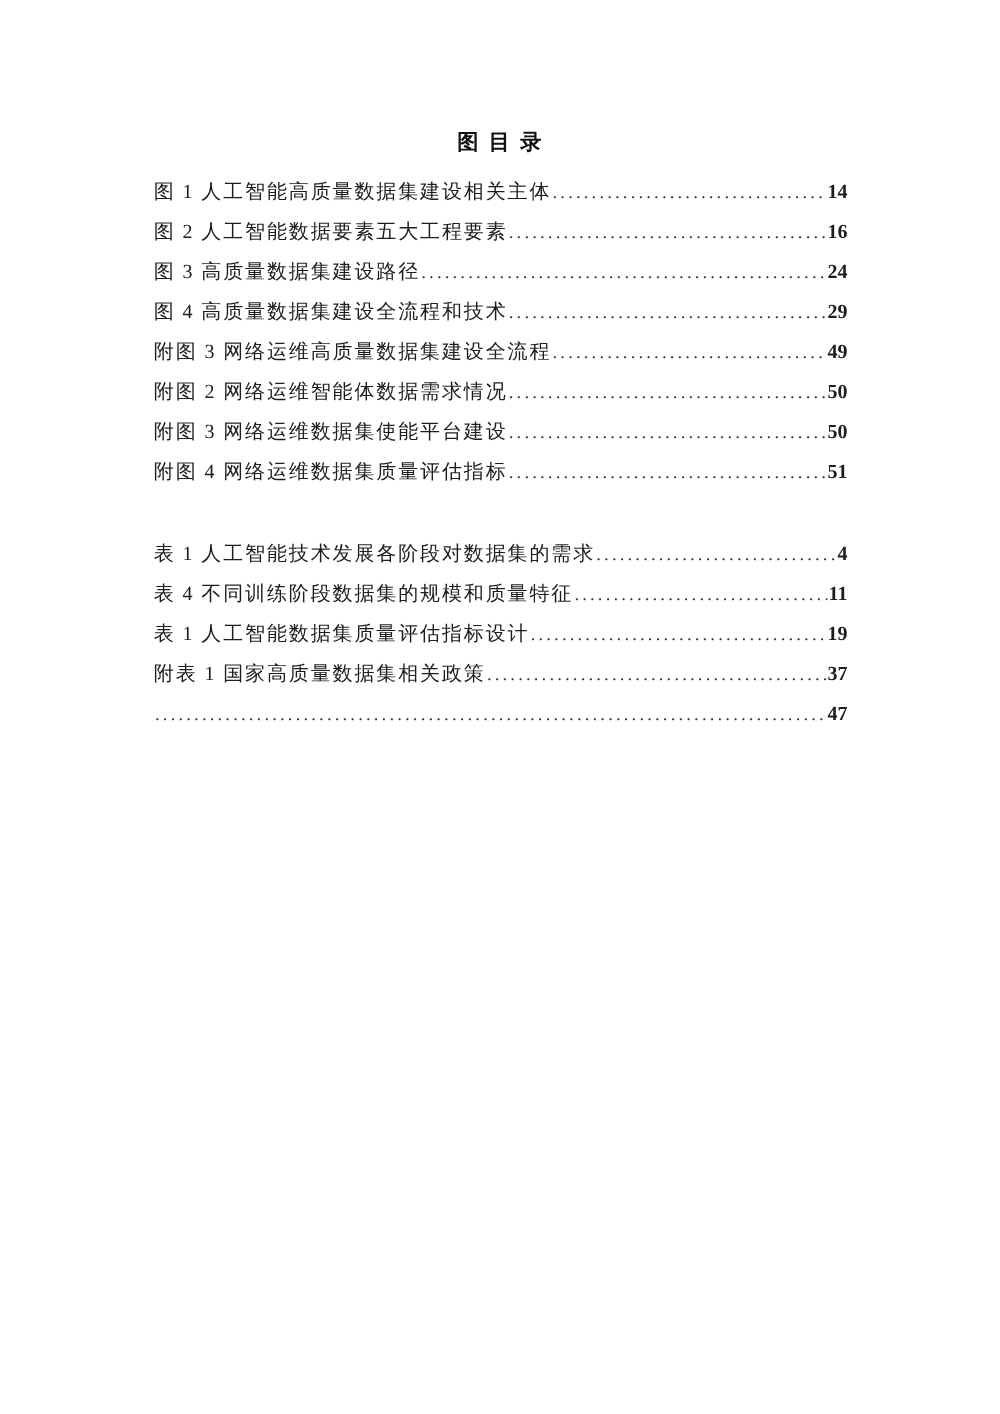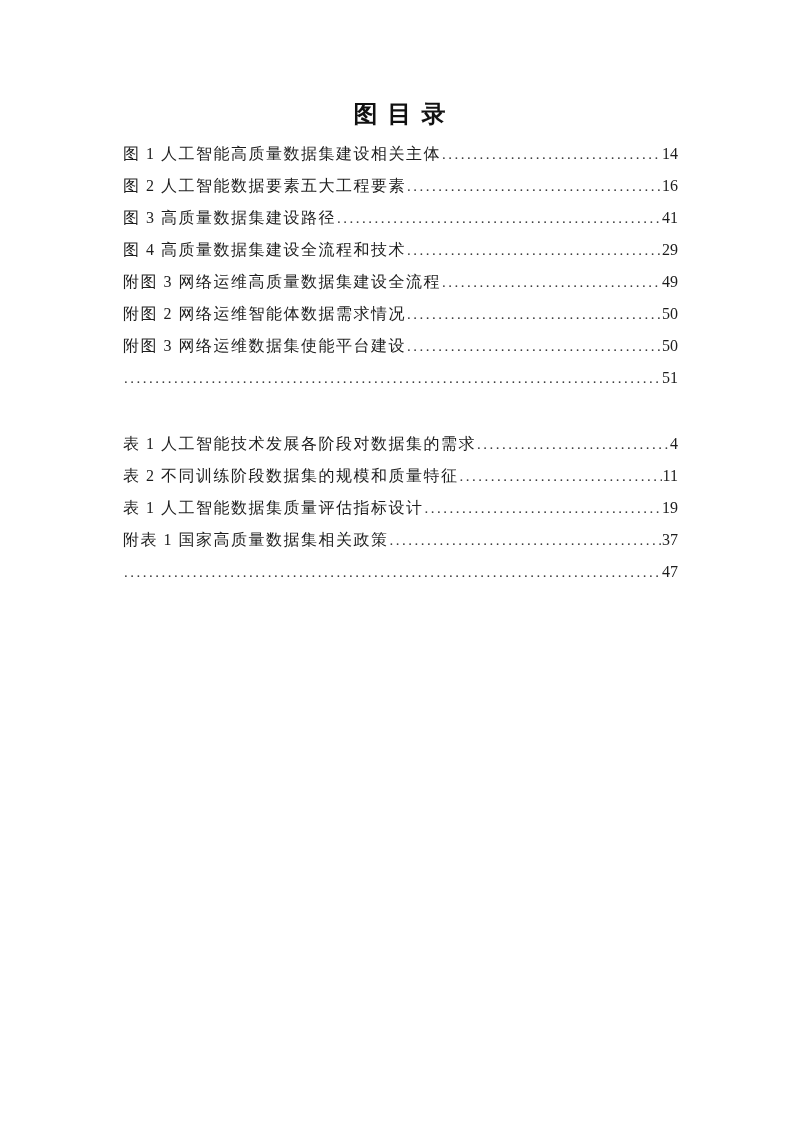--- a/index.html
+++ b/index.html
@@ -13,21 +13,21 @@
     height: 1131px;
     box-sizing: border-box;
     background: #ffffff;
     padding: 98px 122px 0 123px;
     font-family: "Liberation Serif", "DejaVu Serif", serif;
     color: #1d1d1d;
     overflow: hidden;
   }
   .section-title {
     margin: 0;
-    font-size: 24px;
+    font-size: 17px;
     font-weight: bold;
     line-height: 32px;
     text-align: center;
     letter-spacing: 2px;
     color: #111111;
   }
   .toc-list {
     margin: 0;
     padding: 0;
   }
@@ -60,20 +60,21 @@
   }
   .toc-entry .leader::after {
     content: "..........................................................................................................................................................";
     font-size: 15px;
     letter-spacing: 2.5px;
   }
   .toc-entry .pagenum {
     white-space: nowrap;
     letter-spacing: 0;
     text-align: right;
+    font-weight: bold;
   }
 </style>
 </head>
 <body>
 
 <div class="page">
 
   <div class="section figures-section">
     <h1 class="section-title">图 目 录</h1>
     <div class="toc-list figures">
@@ -84,21 +85,21 @@
         <span class="pagenum">14</span>
       </div>
       <div class="toc-entry">
         <span class="label">图 2 人工智能数据要素五大工程要素</span>
         <span class="leader"></span>
         <span class="pagenum">16</span>
       </div>
       <div class="toc-entry">
         <span class="label">图 3 高质量数据集建设路径</span>
         <span class="leader"></span>
-        <span class="pagenum">41</span>
+        <span class="pagenum">24</span>
       </div>
       <div class="toc-entry">
         <span class="label">图 4 高质量数据集建设全流程和技术</span>
         <span class="leader"></span>
         <span class="pagenum">29</span>
       </div>
       <div class="toc-entry">
         <span class="label">附图 3 网络运维高质量数据集建设全流程</span>
         <span class="leader"></span>
         <span class="pagenum">49</span>
@@ -107,37 +108,38 @@
         <span class="label">附图 2 网络运维智能体数据需求情况</span>
         <span class="leader"></span>
         <span class="pagenum">50</span>
       </div>
       <div class="toc-entry">
         <span class="label">附图 3 网络运维数据集使能平台建设</span>
         <span class="leader"></span>
         <span class="pagenum">50</span>
       </div>
       <div class="toc-entry">
+        <span class="label">附图 4 网络运维数据集质量评估指标</span>
         <span class="leader"></span>
         <span class="pagenum">51</span>
       </div>
 
     </div>
   </div>
 
   <div class="section tables-section">
     <div class="toc-list tables">
 
       <div class="toc-entry">
         <span class="label">表 1 人工智能技术发展各阶段对数据集的需求</span>
         <span class="leader"></span>
         <span class="pagenum">4</span>
       </div>
       <div class="toc-entry">
-        <span class="label">表 2 不同训练阶段数据集的规模和质量特征</span>
+        <span class="label">表 4 不同训练阶段数据集的规模和质量特征</span>
         <span class="leader"></span>
         <span class="pagenum">11</span>
       </div>
       <div class="toc-entry">
         <span class="label">表 1 人工智能数据集质量评估指标设计</span>
         <span class="leader"></span>
         <span class="pagenum">19</span>
       </div>
       <div class="toc-entry">
         <span class="label">附表 1 国家高质量数据集相关政策</span>

